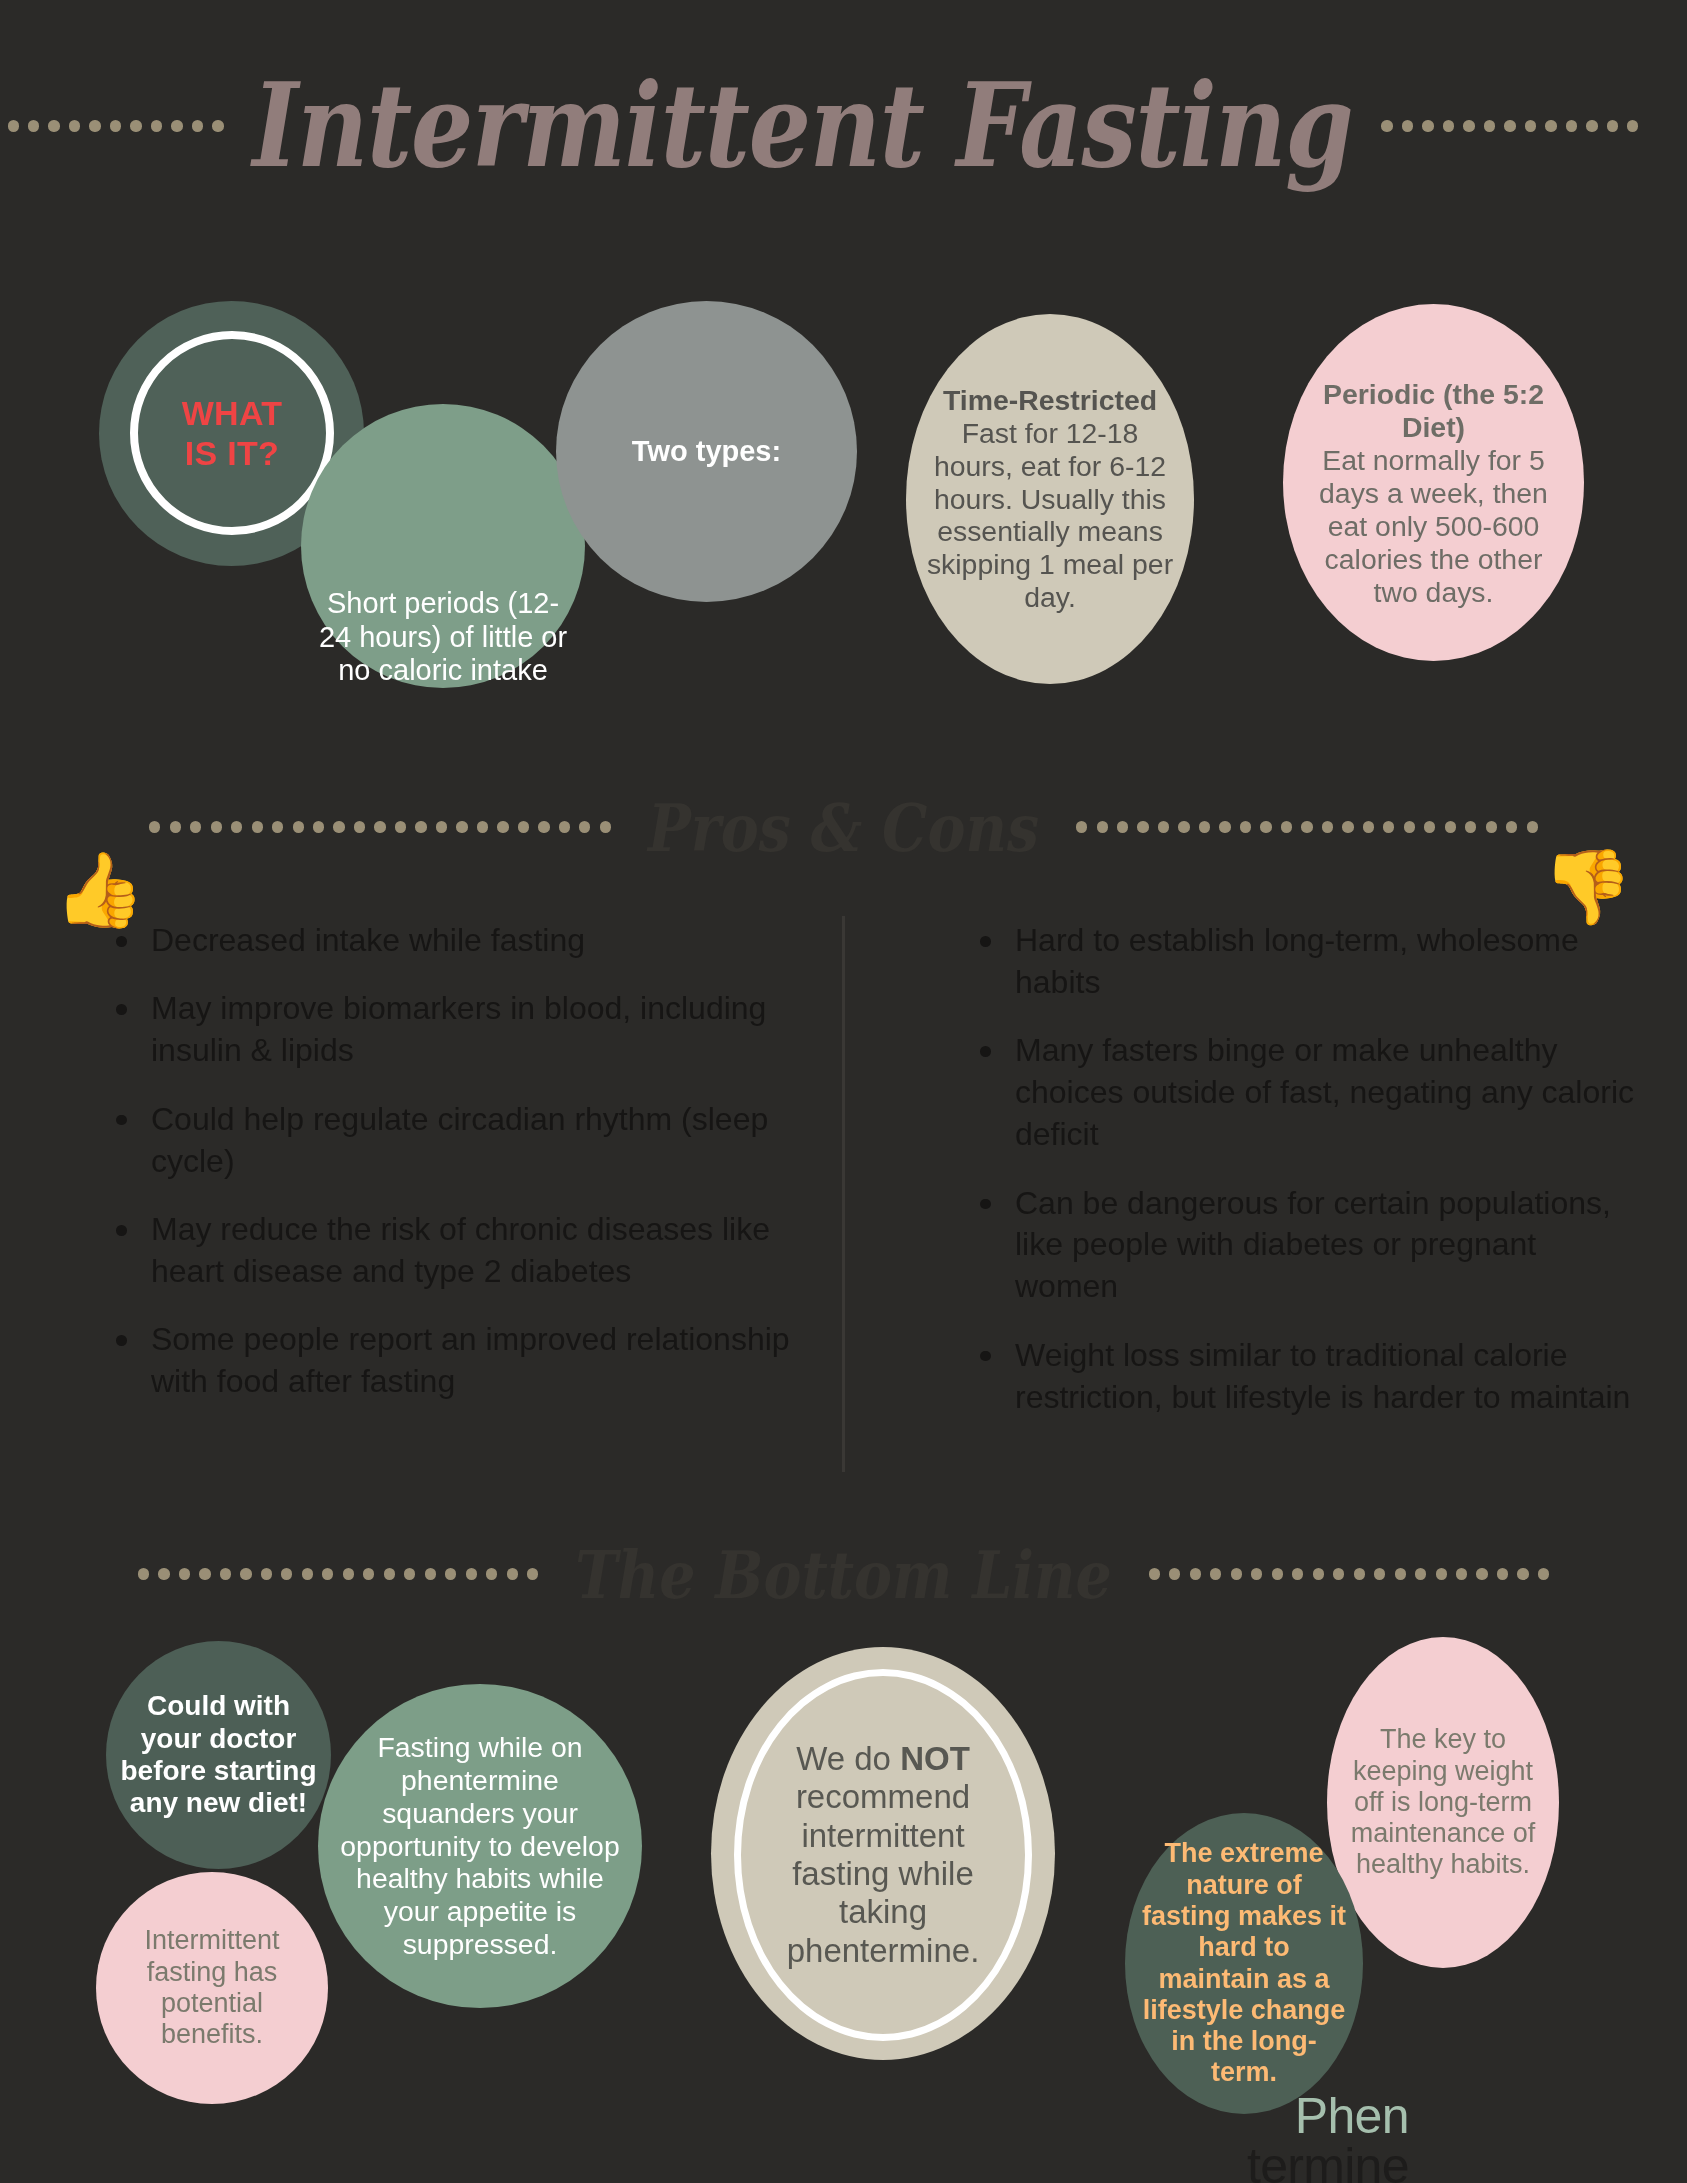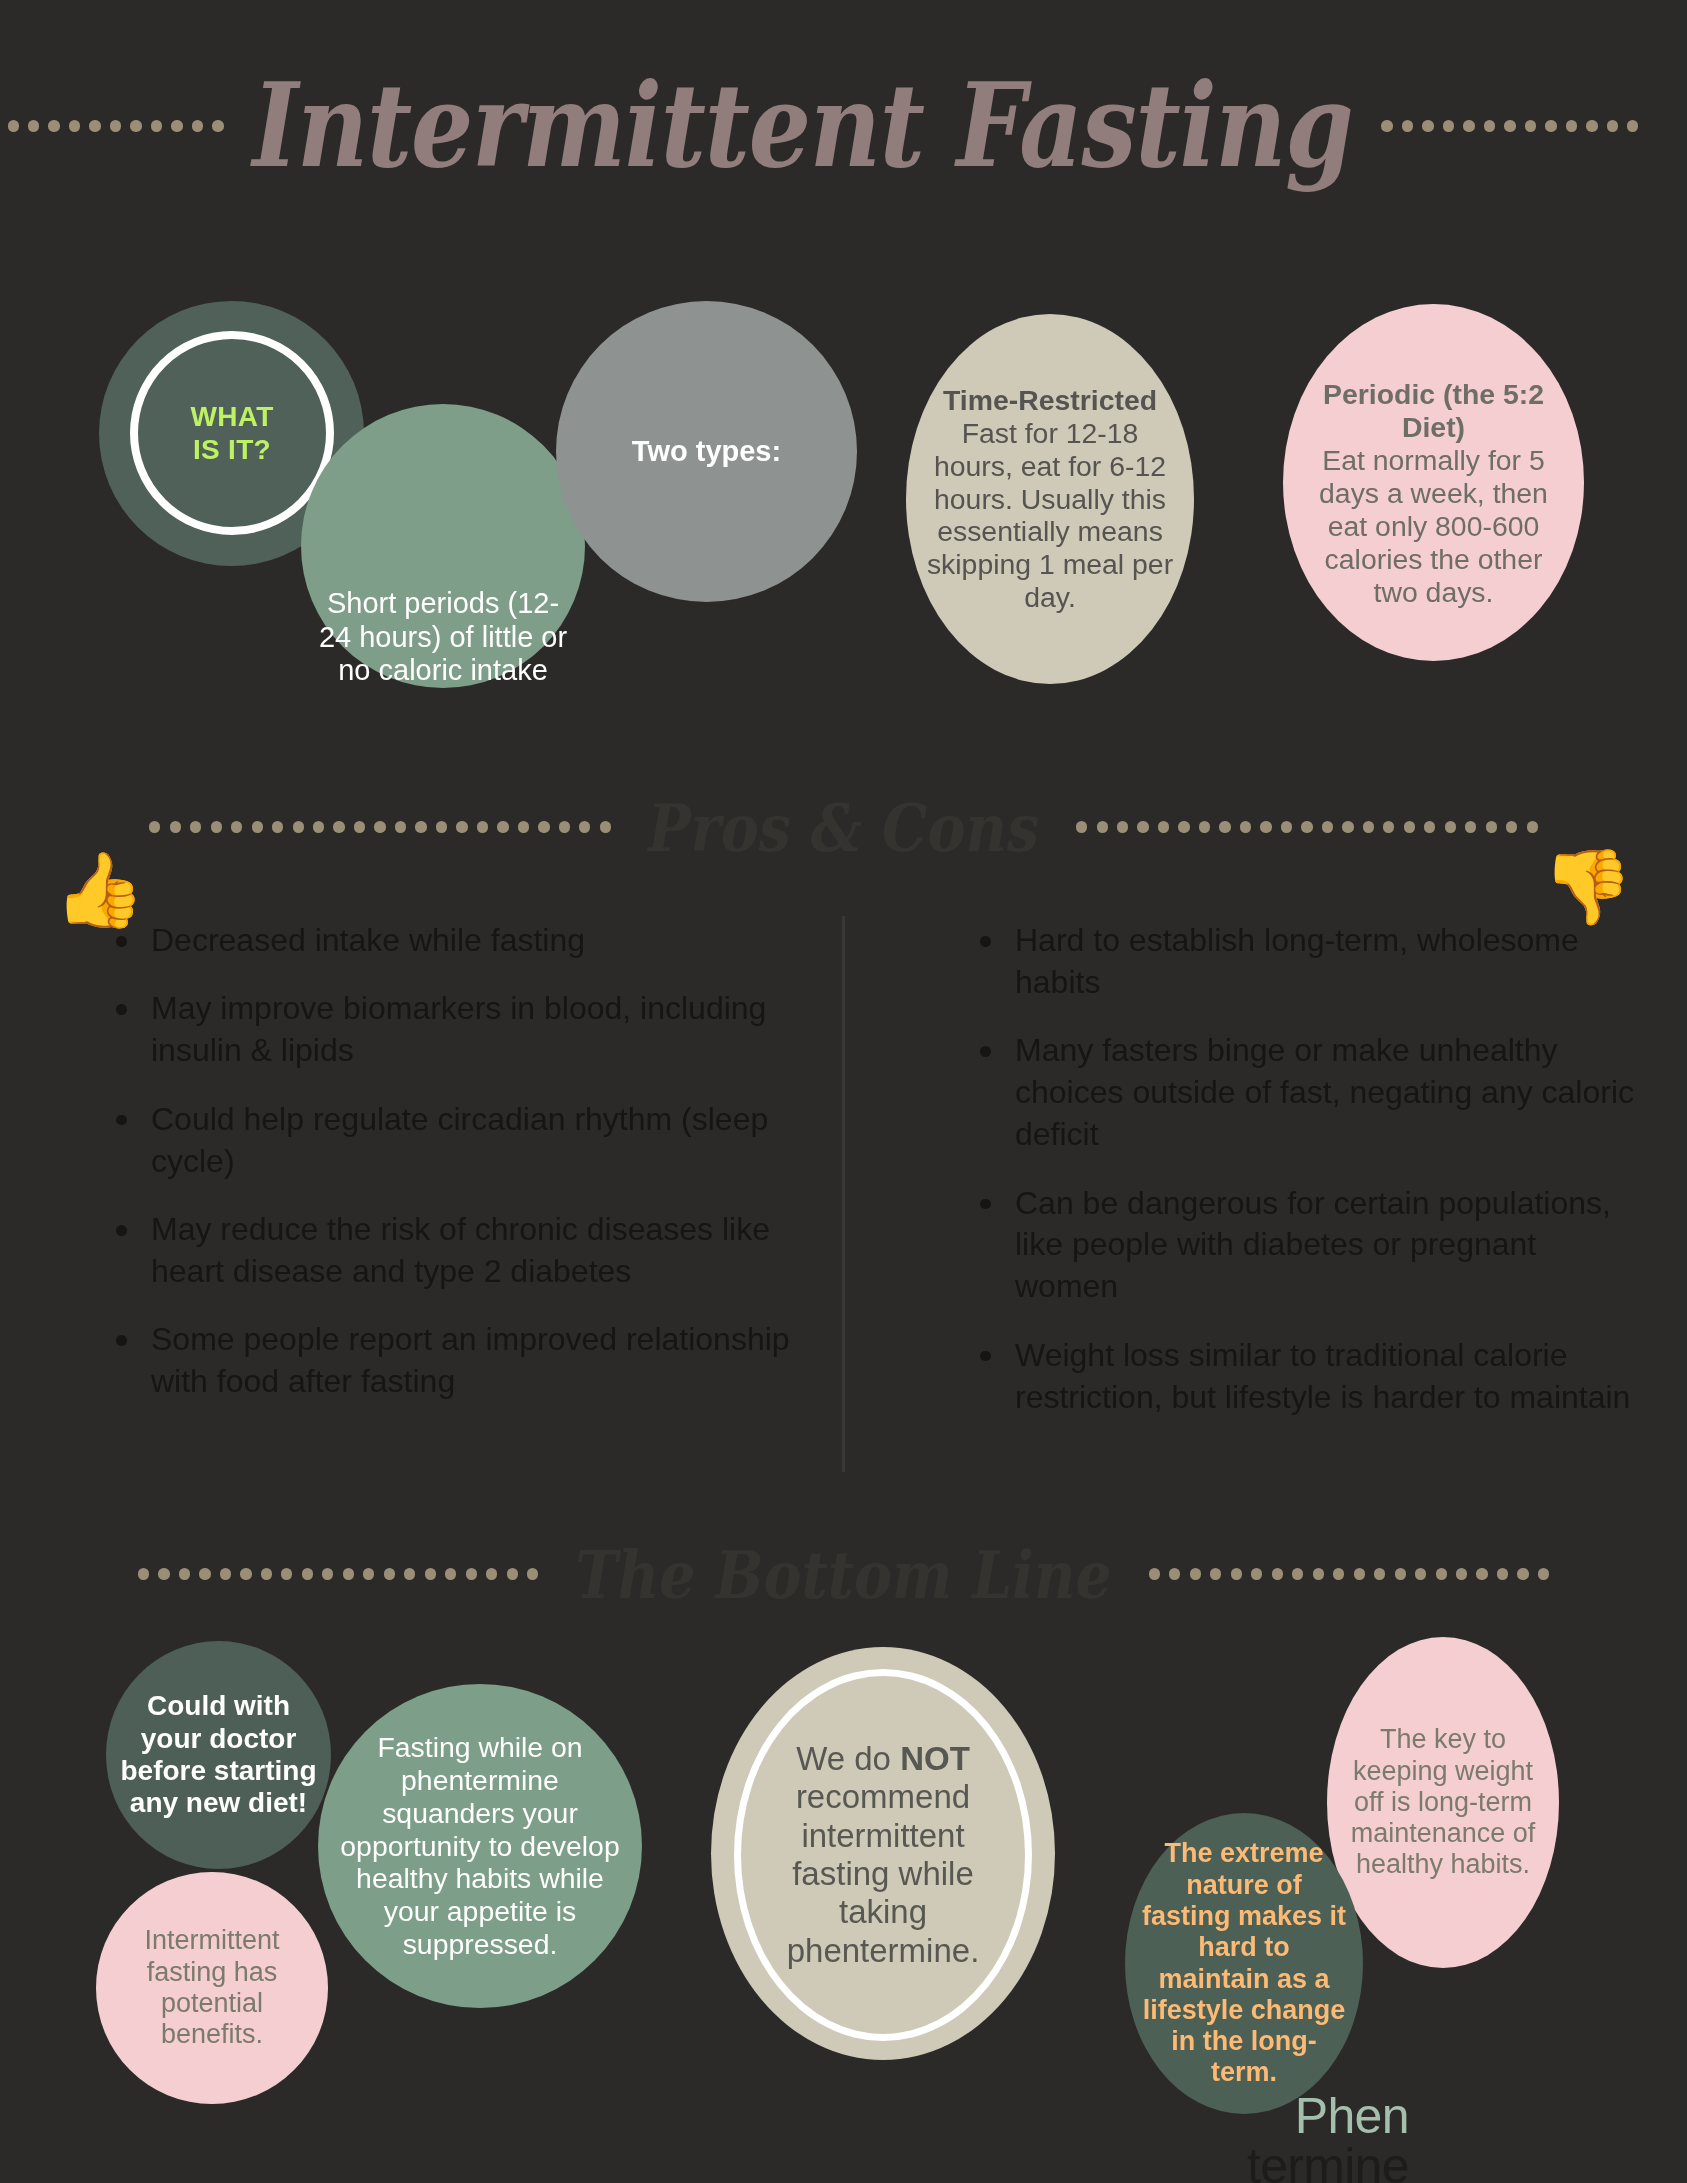--- a/index.html
+++ b/index.html
@@ -33,21 +33,21 @@
   
   .blob{position:absolute;border-radius:50%;display:flex;align-items:center;
         justify-content:center;text-align:center;box-sizing:border-box;}
   .blob .txt{padding:0 6%;line-height:1.16;}
   .blob b{font-weight:700;}
 
   
   #s-what-outer{left:99px;top:301px;width:265px;height:265px;background:#4f6158;}
   #s-what-ring{left:130px;top:331px;width:204px;height:204px;
                border:8.6px solid #ffffff;background:transparent;}
-  #s-what-ring .txt{color:#bef264;font-weight:700;font-size:28px;line-height:1.18;letter-spacing:0.3px;text-align:center;}
+  #s-what-ring .txt{color:#ef4444;font-weight:700;font-size:34px;line-height:1.18;letter-spacing:0.3px;text-align:center;}
 
   #s-short{left:301px;top:404px;width:284px;height:284px;background:#7e9e89;align-items:flex-end;}
   #s-short .txt{color:#fff;font-size:29px;}
 
   #s-two{left:556px;top:301px;width:301px;height:301px;background:#8e9391;}
   #s-two .txt{color:#fff;font-size:29px;}
 
   #s-time{left:906px;top:314px;width:288px;height:370px;background:#cfc9b8;border-radius:50%;}
   #s-time .txt{color:#555450;font-size:28.4px;}
 
@@ -167,21 +167,21 @@
   <div class="blob" id="s-time">
     <span class="txt">
       <b>Time-Restricted</b><br>
       <span>Fast for 12-18 hours, eat for 6-12 hours. Usually this essentially means skipping 1 meal per day.</span>
     </span>
   </div>
 
   <div class="blob" id="s-periodic">
     <span class="txt">
       <b>Periodic (the 5:2 Diet)</b><br>
-      <span>Eat normally for 5 days a week, then eat only 800-600 calories the other two days.</span>
+      <span>Eat normally for 5 days a week, then eat only 500-600 calories the other two days.</span>
     </span>
   </div>
 
   <div class="sec-head" id="head-pros">
     <span class="dots">
       <i></i>
         <i></i>
         <i></i>
         <i></i>
         <i></i>

